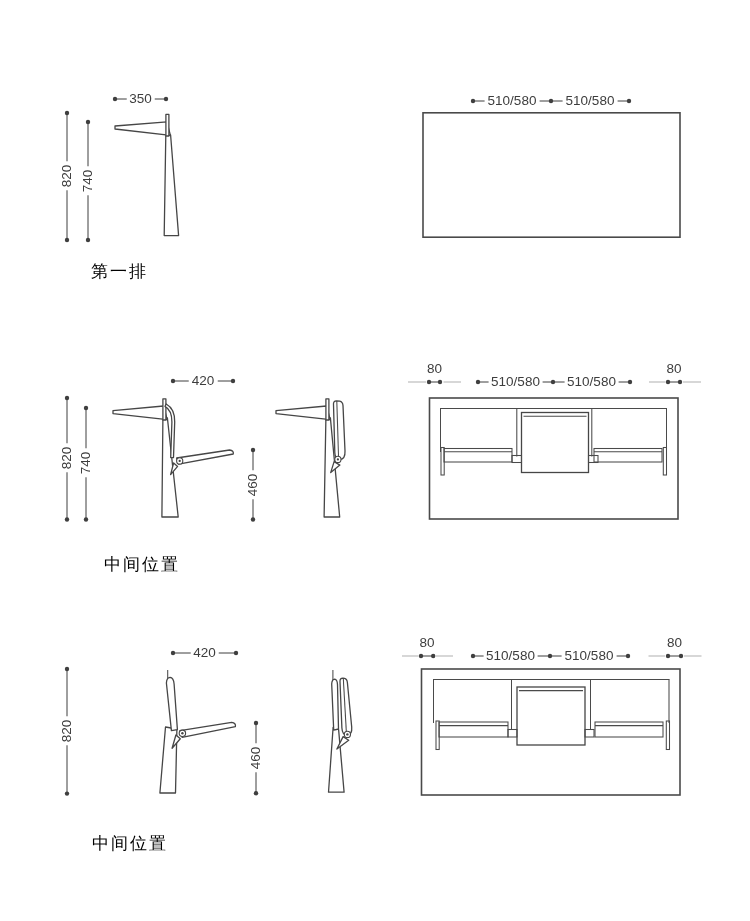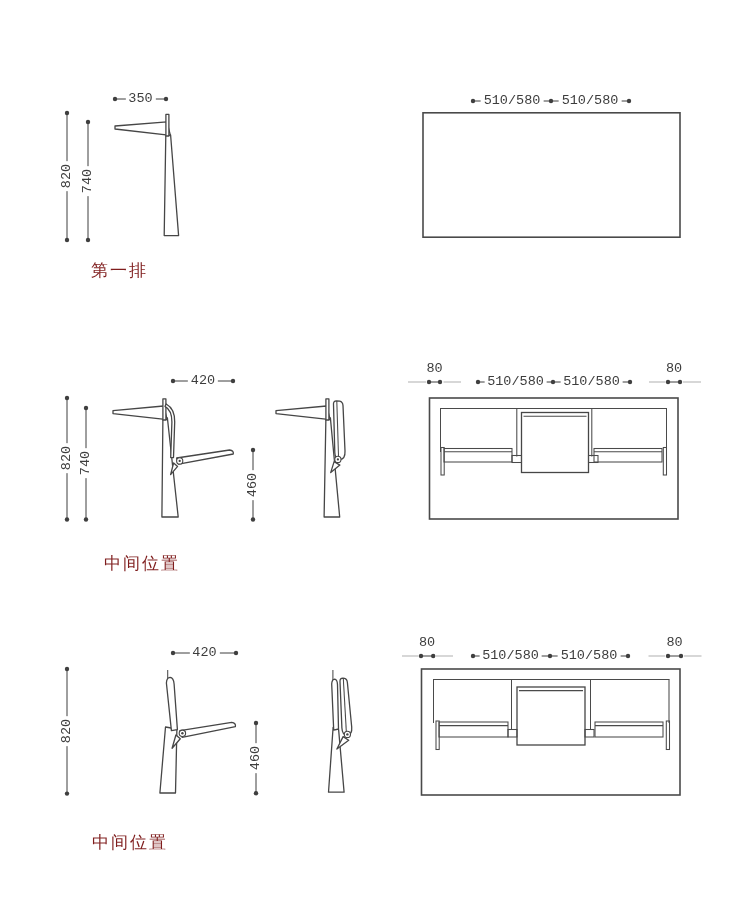--- a/index.html
+++ b/index.html
@@ -1,23 +1,23 @@
 <!DOCTYPE html>
 <html><head>
 <meta charset="utf-8">
 <style>
   html,body{margin:0;padding:0;background:#fff;}
   #canvas{position:relative;width:750px;height:896px;background:#ffffff;overflow:hidden;
-          font-family:Liberation Mono, monospace;}
+          font-family:Liberation Sans, sans-serif;}
   #art{position:absolute;left:0;top:0;}
   .dim{position:absolute;font-size:13.5px;color:#3d3d3d;transform:translate(-50%,-50%);
        background:#fff;padding:0 3px;white-space:nowrap;line-height:1;}
   .dim.v{transform:translate(-50%,-50%) rotate(-90deg);}
   .dim.above{background:transparent;}
-  .row-label{position:absolute;font-size:17px;color:#7f1d1d;letter-spacing:2px;line-height:1;}
+  .row-label{position:absolute;font-size:17px;color:#000000;letter-spacing:2px;line-height:1;}
   
   .shape{fill:#ffffff;stroke:#464646;stroke-width:1.3;stroke-linejoin:round;}
   .ln{fill:none;stroke:#464646;stroke-width:1.3;}
   .thin{fill:none;stroke:#4a4a4a;stroke-width:1.05;}
   .box{fill:none;stroke:#4a4a4a;stroke-width:1.6;}
   .dimln{fill:none;stroke:#3f3f3f;stroke-width:1;}
   .ext{fill:none;stroke:#bcbcbc;stroke-width:1.2;}
   .dot{fill:#3f3f3f;stroke:none;}
   .hinge{fill:#ffffff;stroke:#464646;stroke-width:1.1;}
   .pin{fill:#464646;stroke:none;}

